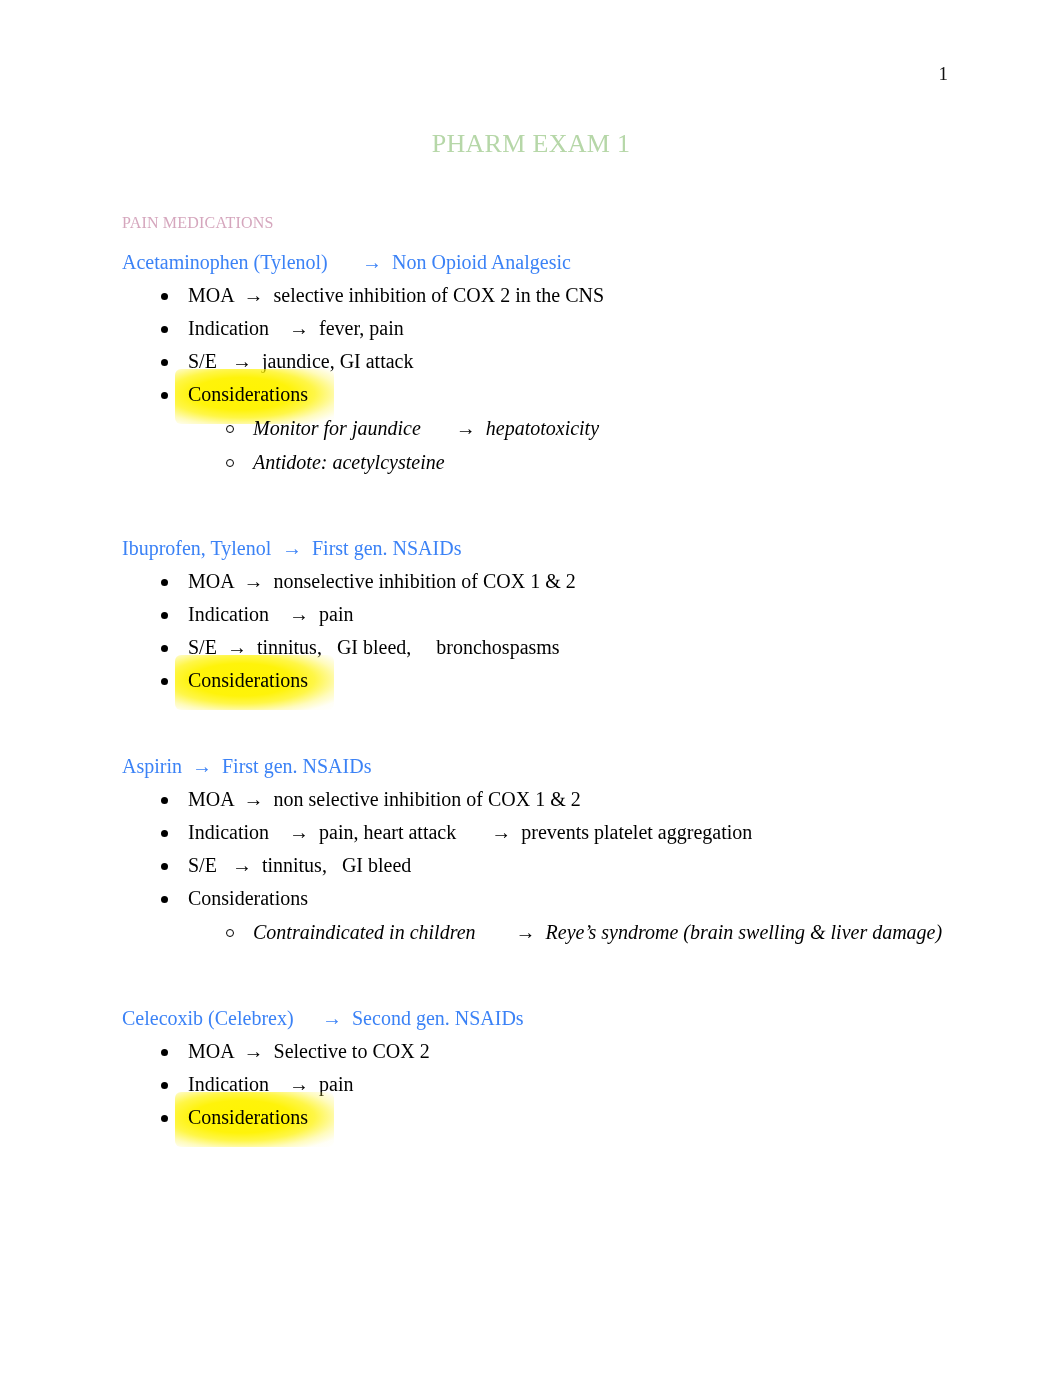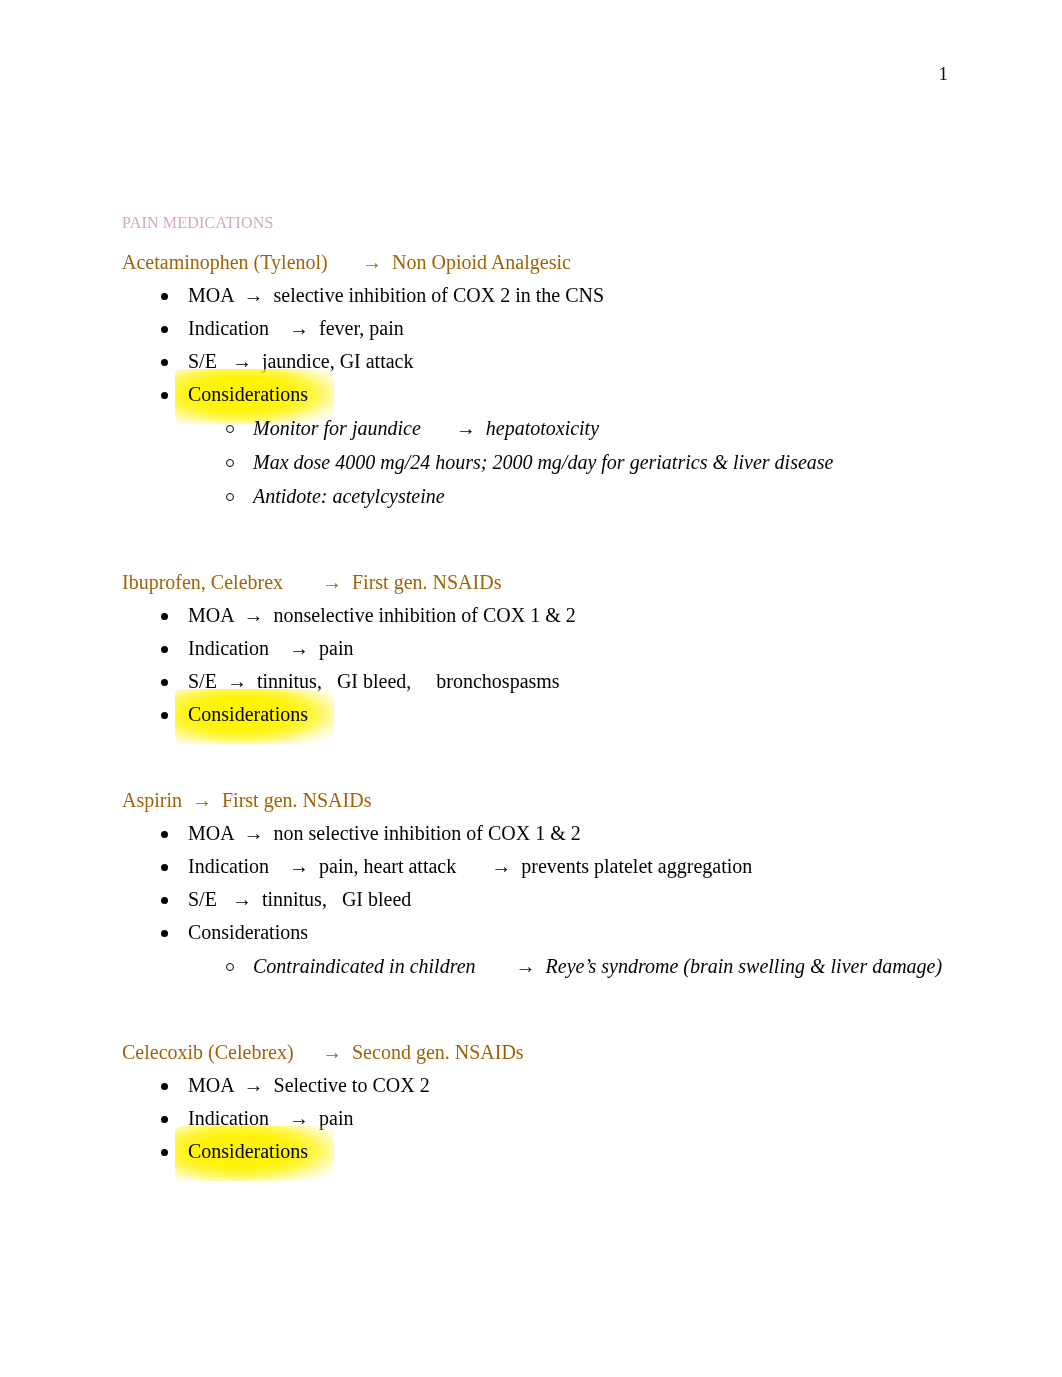--- a/index.html
+++ b/index.html
@@ -54,21 +54,21 @@
     color: #d5a6bd;
     margin: 0 0 8px 0;
     letter-spacing: 0.2px;
   }
   .drug-block {
     margin-bottom: 20px;
   }
   .drug-title {
     font-size: 20px;
     line-height: 33px;
-    color: #a16207;
+    color: #3b82f6;
     white-space: pre;
   }
   ul.lvl1 {
     list-style: none;
     margin: 0;
     padding: 0;
   }
   ul.lvl1 > li {
     position: relative;
     padding-left: 66px;
@@ -144,52 +144,50 @@
     height: 33px;
   }
 </style>
 </head>
 <body>
 
 <div class="page">
 
   <div class="page-number">1</div>
 
+  <div class="doc-title">PHARM EXAM 1</div>
 
   <div class="content">
 
     <div class="section-heading">PAIN MEDICATIONS</div>
 
     <div class="drug-block">
       <div class="drug-title">Acetaminophen (Tylenol)	→  Non Opioid Analgesic</div>
       <ul class="lvl1">
         <li><span class="li-text">MOA  →  selective inhibition of COX 2 in the CNS</span></li>
         <li><span class="li-text">Indication    →  fever, pain</span></li>
         <li><span class="li-text">S/E   →  jaundice, GI attack</span></li>
         <li>
           <span class="li-text hl">Considerations</span>
           <ul class="lvl2">
             <li>
                 <span class="li-text">Monitor for jaundice       →  hepatotoxicity</span>
               </li>
             <li>
-                <span class="li-text">Max dose 4000 mg/24 hours; 2000 mg/day for geriatrics &amp; liver disease</span>
-              </li>
-            <li>
                 <span class="li-text">Antidote: acetylcysteine</span>
               </li>
           </ul>
         </li>
       </ul>
     </div>
 
     <div class="spacer-blank"></div>
 
     <div class="drug-block">
-      <div class="drug-title">Ibuprofen, Celebrex	→  First gen. NSAIDs</div>
+      <div class="drug-title">Ibuprofen, Tylenol	→  First gen. NSAIDs</div>
       <ul class="lvl1">
         <li><span class="li-text">MOA  →  nonselective inhibition of COX 1 &amp; 2</span></li>
         <li><span class="li-text">Indication    →  pain</span></li>
         <li><span class="li-text">S/E  →  tinnitus,   GI bleed,     bronchospasms</span></li>
         <li>
           <span class="li-text hl">Considerations</span>
         </li>
       </ul>
     </div>
 

